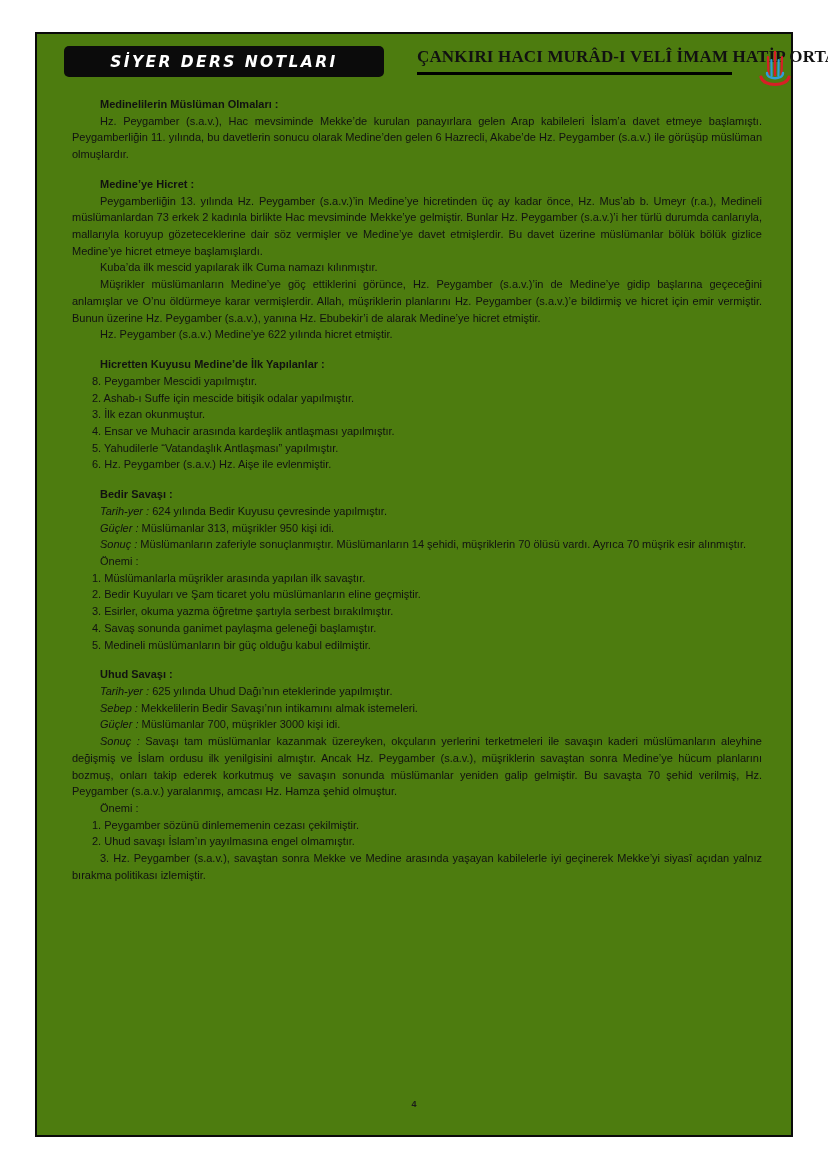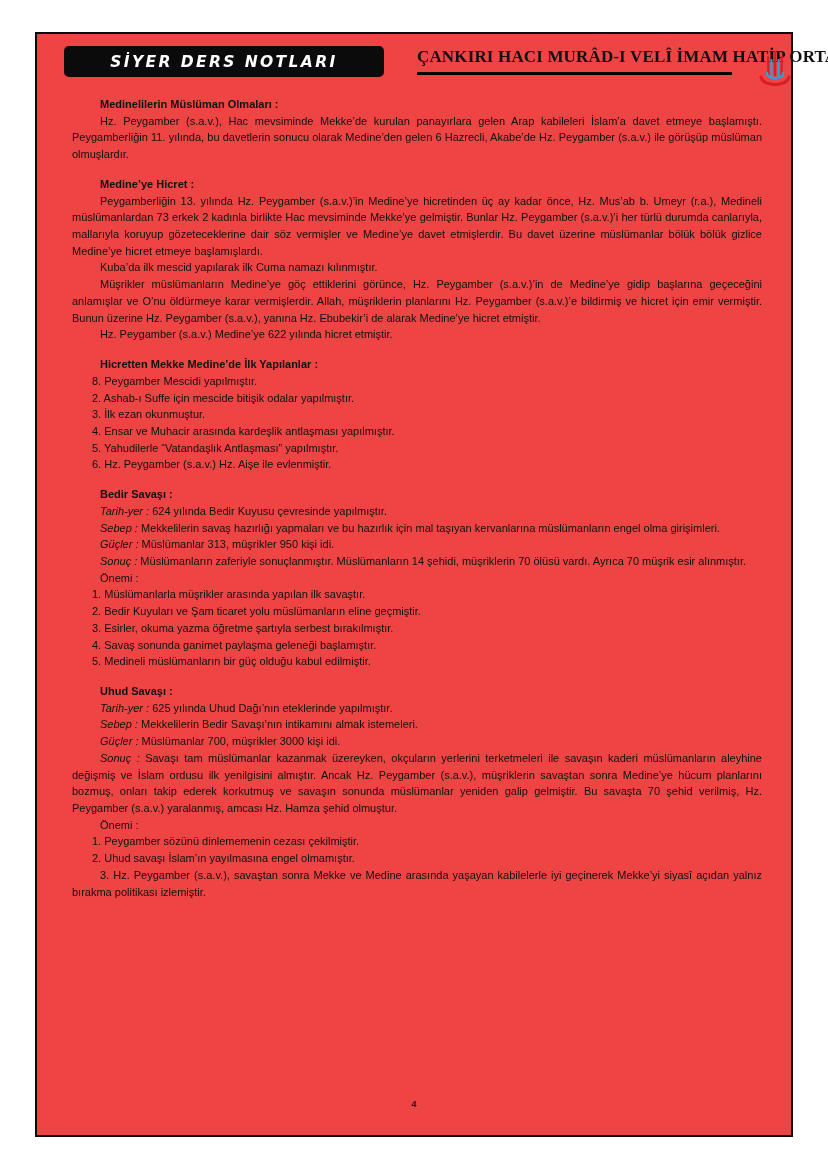--- a/index.html
+++ b/index.html
@@ -15,21 +15,21 @@
     overflow: hidden;
   }
 
   #page {
     position: absolute;
     left: 35px;
     top: 32px;
     width: 758px;
     height: 1105px;
     border: 2px solid #0a0a0a;
-    background: #ef4444;
+    background: #4d7c0f;
     box-sizing: border-box;
   }
 
   
   .header {
     position: relative;
     height: 52px;
     margin: 7px 8px 0 8px;
   }
 
@@ -180,39 +180,36 @@
     <div class="gap"></div>
 
     <p class="heading">Medine’ye Hicret :</p>
     <p class="p indent">Peygamberliğin 13. yılında Hz. Peygamber (s.a.v.)’in Medine’ye hicretinden üç ay kadar önce, Hz. Mus’ab b. Umeyr (r.a.), Medineli müslümanlardan 73 erkek 2 kadınla birlikte Hac mevsiminde Mekke’ye gelmiştir. Bunlar Hz. Peygamber (s.a.v.)’i her türlü durumda canlarıyla, mallarıyla koruyup gözeteceklerine dair söz vermişler ve Medine’ye davet etmişlerdir. Bu davet üzerine müslümanlar bölük bölük gizlice Medine’ye hicret etmeye başlamışlardı.</p>
     <p class="p indent left">Kuba’da ilk mescid yapılarak ilk Cuma namazı kılınmıştır.</p>
     <p class="p indent">Müşrikler müslümanların Medine’ye göç ettiklerini görünce, Hz. Peygamber (s.a.v.)’in de Medine’ye gidip başlarına geçeceğini anlamışlar ve O’nu öldürmeye karar vermişlerdir. Allah, müşriklerin planlarını Hz. Peygamber (s.a.v.)’e bildirmiş ve hicret için emir vermiştir. Bunun üzerine Hz. Peygamber (s.a.v.), yanına Hz. Ebubekir’i de alarak Medine’ye hicret etmiştir.</p>
     <p class="p indent left">Hz. Peygamber (s.a.v.) Medine’ye 622 yılında hicret etmiştir.</p>
 
     <div class="gap"></div>
 
-    <p class="heading">Hicretten Mekke Medine’de İlk Yapılanlar :</p>
+    <p class="heading">Hicretten Kuyusu Medine’de İlk Yapılanlar :</p>
     <p class="listline">8. Peygamber Mescidi yapılmıştır.</p>
     <p class="listline">2. Ashab-ı Suffe için mescide bitişik odalar yapılmıştır.</p>
     <p class="listline">3. İlk ezan okunmuştur.</p>
     <p class="listline">4. Ensar ve Muhacir arasında kardeşlik antlaşması yapılmıştır.</p>
     <p class="listline">5. Yahudilerle “Vatandaşlık Antlaşması” yapılmıştır.</p>
     <p class="listline">6. Hz. Peygamber (s.a.v.) Hz. Aişe ile evlenmiştir.</p>
 
     <div class="gap"></div>
 
     <p class="heading">Bedir Savaşı :</p>
 
     <p class="p indent left">
       <span class="lbl">Tarih-yer :</span><span> 624 yılında Bedir Kuyusu çevresinde yapılmıştır.</span>
     </p>
 
-    <p class="p indent">
-      <span class="lbl">Sebep :</span><span> Mekkelilerin savaş hazırlığı yapmaları ve bu hazırlık için mal taşıyan kervanlarına müslümanların engel olma girişimleri.</span>
-    </p>
 
     <p class="p indent left">
       <span class="lbl">Güçler :</span><span> Müslümanlar 313, müşrikler 950 kişi idi.</span>
     </p>
 
     <p class="p indent">
       <span class="lbl">Sonuç :</span><span> Müslümanların zaferiyle sonuçlanmıştır. Müslümanların 14 şehidi, müşriklerin 70 ölüsü vardı. Ayrıca 70 müşrik esir alınmıştır.</span>
     </p>
 
     <p class="onemi">Önemi :</p>

